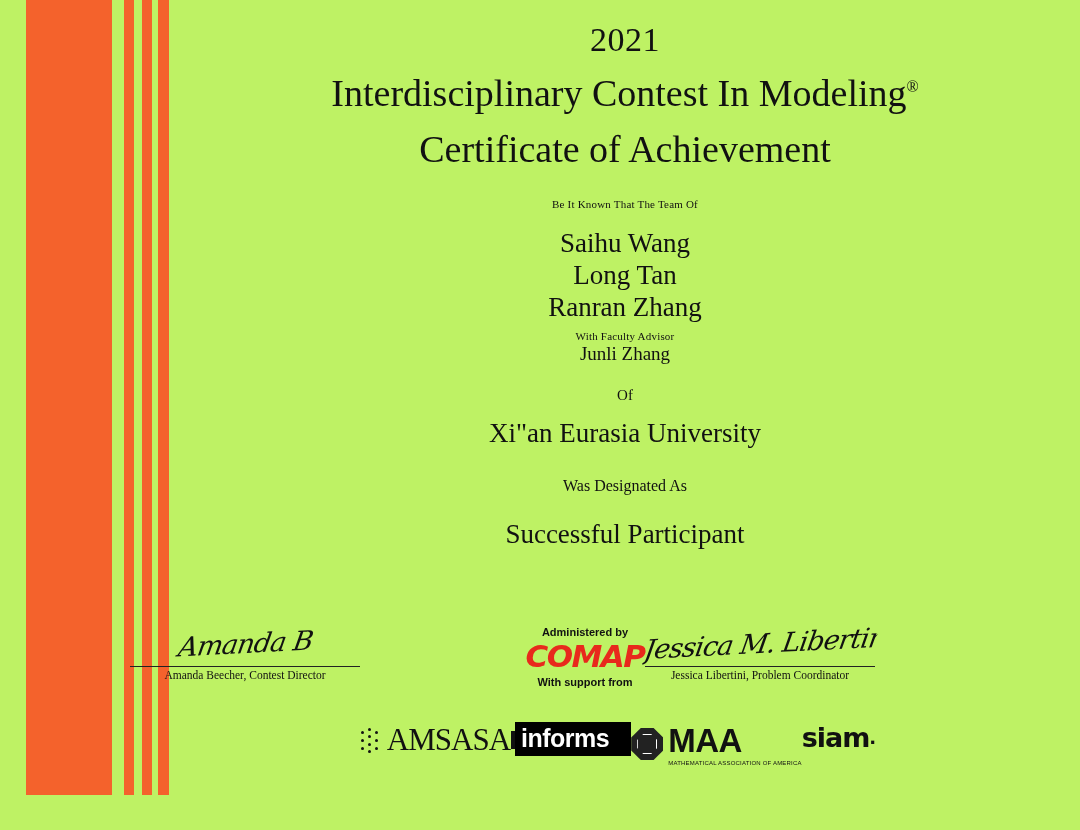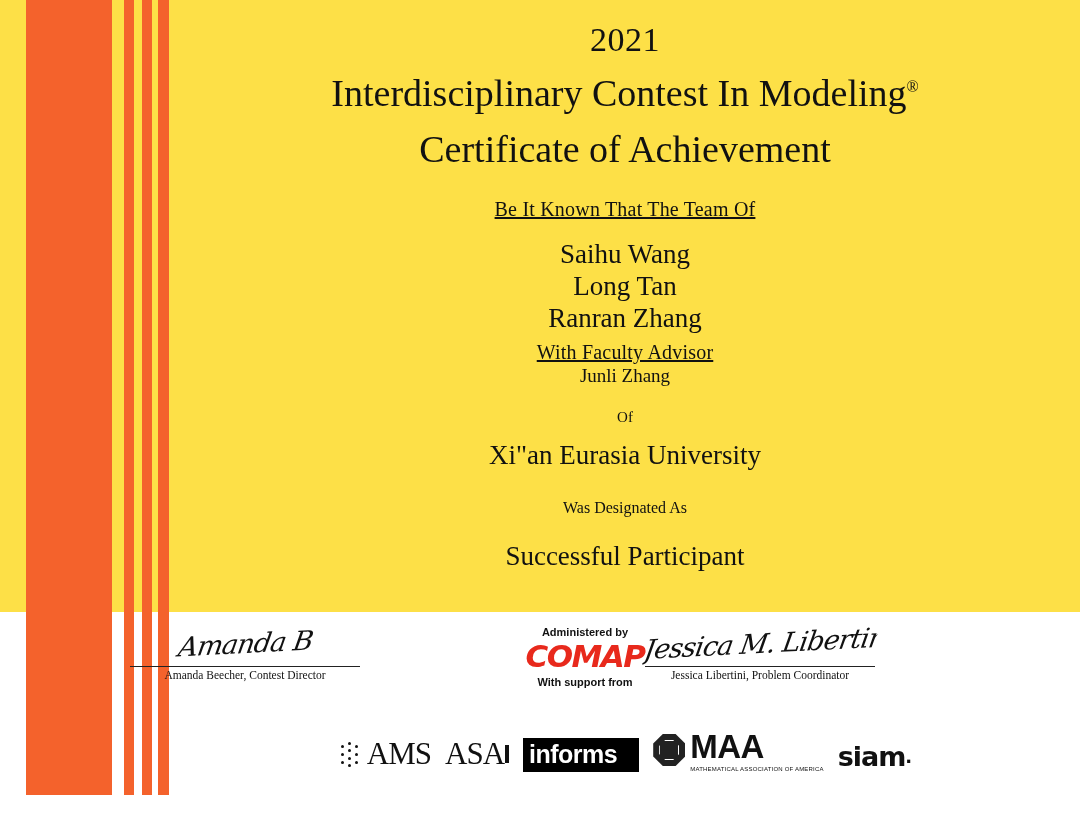--- a/index.html
+++ b/index.html
@@ -10,22 +10,22 @@
   body {
     width: 1080px;
     height: 830px;
     font-family: "Liberation Serif", serif;
     color: #111111;
     overflow: hidden;
   }
   .certificate {
     position: relative;
     width: 1080px;
-    height: 612px;
-    background: #fde047;
+    height: 830px;
+    background: #bef264;
   }
   
   .bars {
     position: absolute;
     left: 0;
     top: 0;
     width: 170px;
     height: 795px;
     display: block;
   }
@@ -65,24 +65,23 @@
     font-size: 16px;
     vertical-align: super;
   }
   .title2 {
     font-size: 38px;
     margin-top: 10px;
     line-height: 1.2;
   }
 
   .small-label {
-    font-size: 20px;
+    font-size: 11px;
     margin-top: 26px;
     letter-spacing: 0.2px;
-    text-decoration: underline;
   }
   .small-label.tight { margin-top: 6px; }
 
   .member {
     font-size: 27px;
     line-height: 1.18;
   }
   .members { margin-top: 18px; }
 
   .advisor {
@@ -169,28 +168,27 @@
   .comap-support {
     font-size: 11px;
     font-family: "Liberation Sans", sans-serif;
     font-weight: bold;
     margin-top: 3px;
   }
 
   
   .sponsors {
     position: absolute;
-    left: 170px;
+    left: 162px;
     top: 722px;
     width: 910px;
     height: 50px;
     display: flex;
-    align-items: flex-end;
+    align-items: flex-start;
     justify-content: center;
-    gap: 14px;
   }
   .sp {
     font-family: "Liberation Sans", sans-serif;
     display: flex;
     align-items: center;
   }
   .sp-ams {
     font-family: "Liberation Serif", serif;
     font-size: 31px;
     letter-spacing: -1px;

